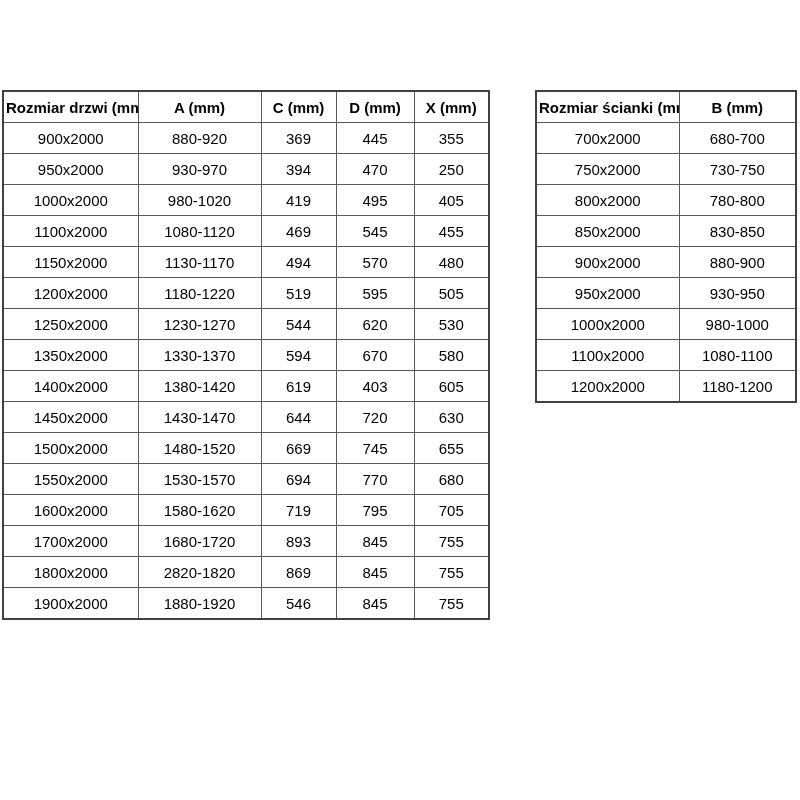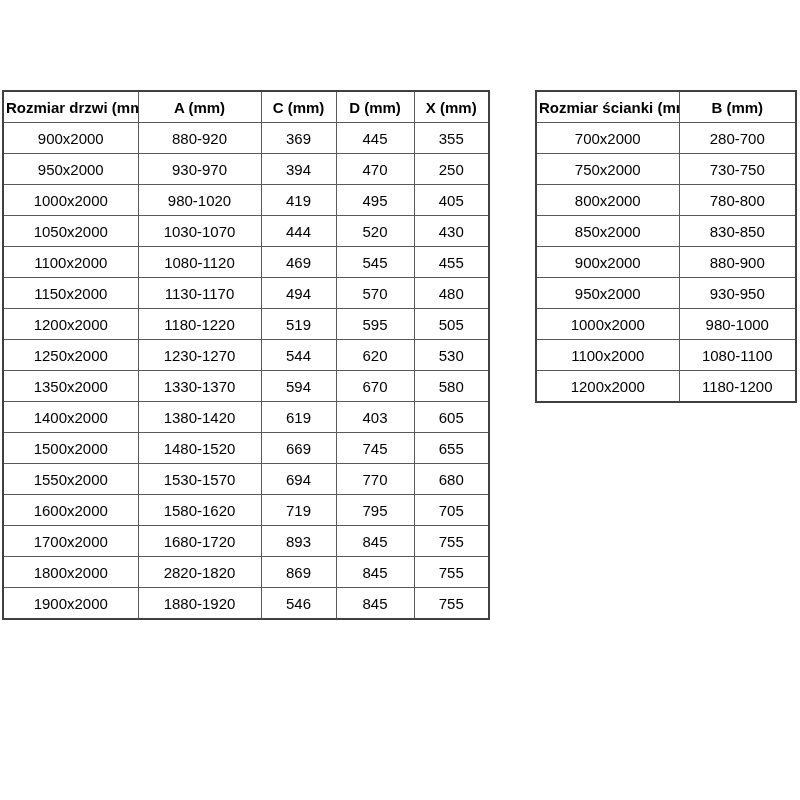--- a/index.html
+++ b/index.html
@@ -86,27 +86,20 @@
           <td>250</td>
         </tr>
         <tr>
           <td>1000x2000</td>
           <td>980-1020</td>
           <td>419</td>
           <td>495</td>
           <td>405</td>
         </tr>
         <tr>
-          <td>1050x2000</td>
-          <td>1030-1070</td>
-          <td>444</td>
-          <td>520</td>
-          <td>430</td>
-        </tr>
-        <tr>
           <td>1100x2000</td>
           <td>1080-1120</td>
           <td>469</td>
           <td>545</td>
           <td>455</td>
         </tr>
         <tr>
           <td>1150x2000</td>
           <td>1130-1170</td>
           <td>494</td>
@@ -133,20 +126,27 @@
           <td>594</td>
           <td>670</td>
           <td>580</td>
         </tr>
         <tr>
           <td>1400x2000</td>
           <td>1380-1420</td>
           <td>619</td>
           <td>403</td>
           <td>605</td>
+        </tr>
+        <tr>
+          <td>1450x2000</td>
+          <td>1430-1470</td>
+          <td>644</td>
+          <td>720</td>
+          <td>630</td>
         </tr>
         <tr>
           <td>1500x2000</td>
           <td>1480-1520</td>
           <td>669</td>
           <td>745</td>
           <td>655</td>
         </tr>
         <tr>
           <td>1550x2000</td>
@@ -193,21 +193,21 @@
     </colgroup>
   <thead>
         <tr>
           <th>Rozmiar ścianki (mm)</th>
           <th>B (mm)</th>
         </tr>
       </thead>
       <tbody>
         <tr>
           <td>700x2000</td>
-          <td>280-700</td>
+          <td>680-700</td>
         </tr>
         <tr>
           <td>750x2000</td>
           <td>730-750</td>
         </tr>
         <tr>
           <td>800x2000</td>
           <td>780-800</td>
         </tr>
         <tr>

